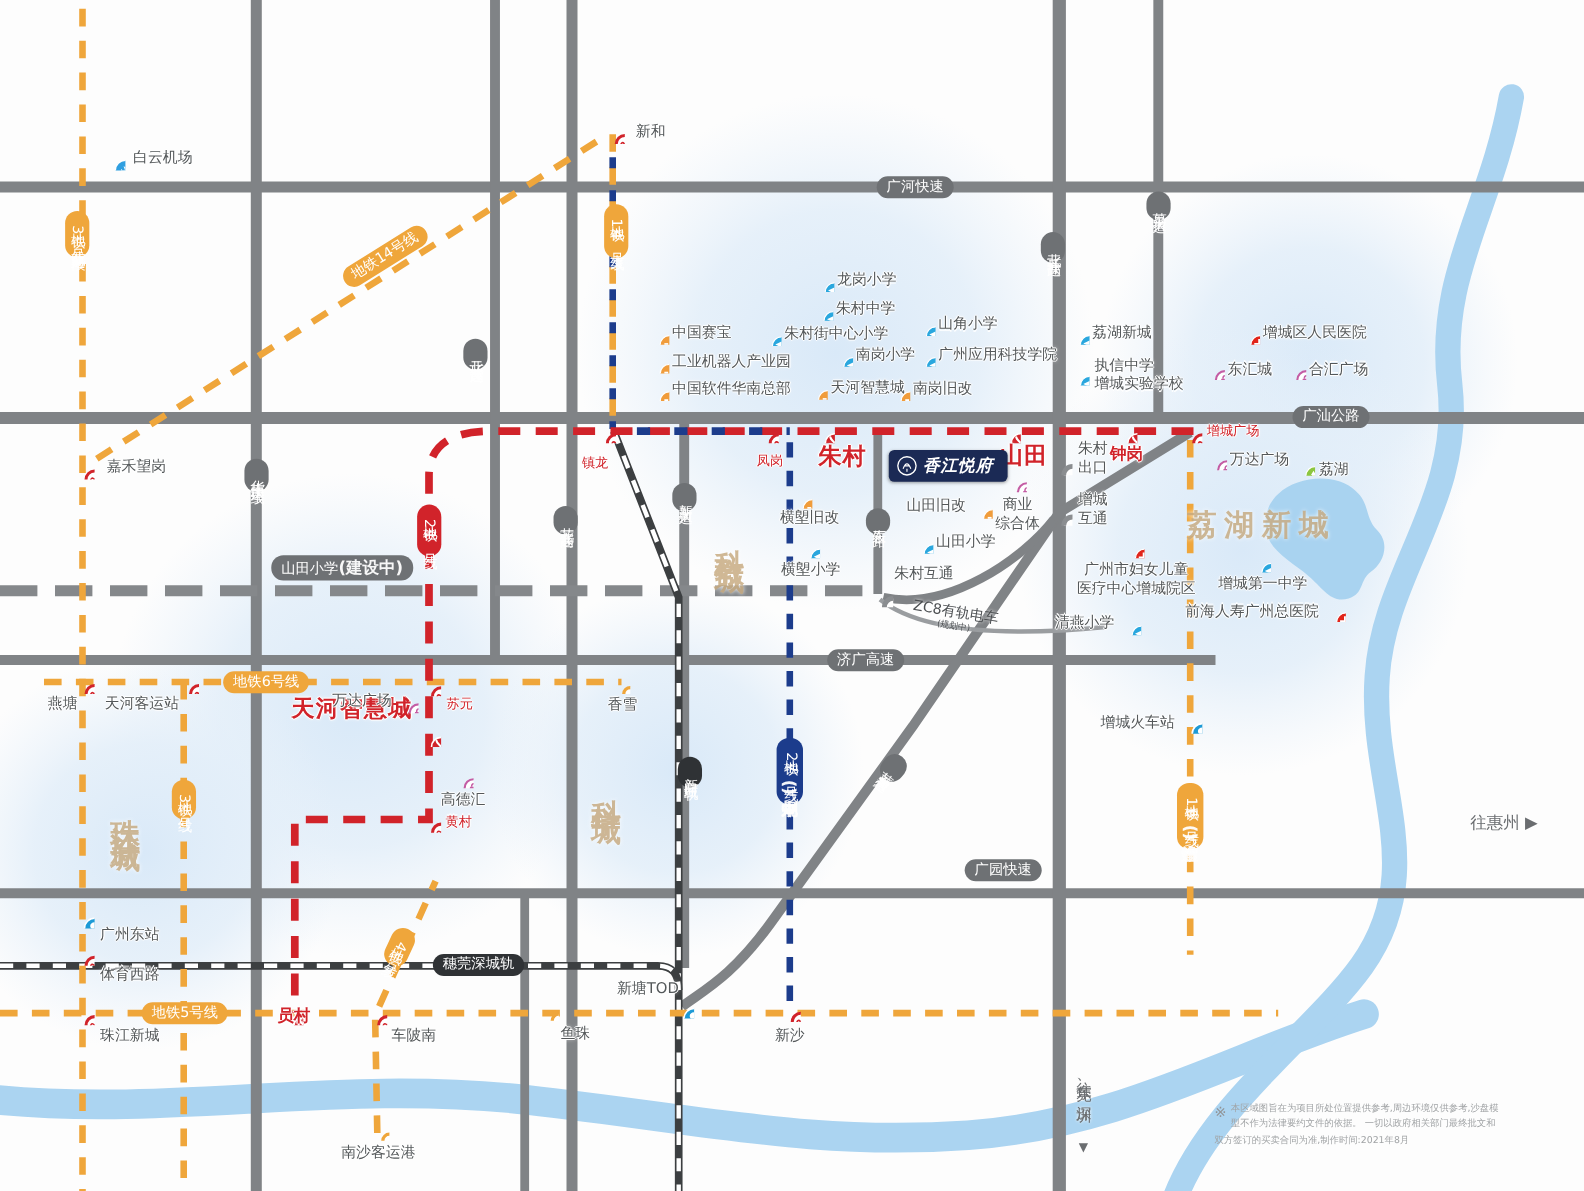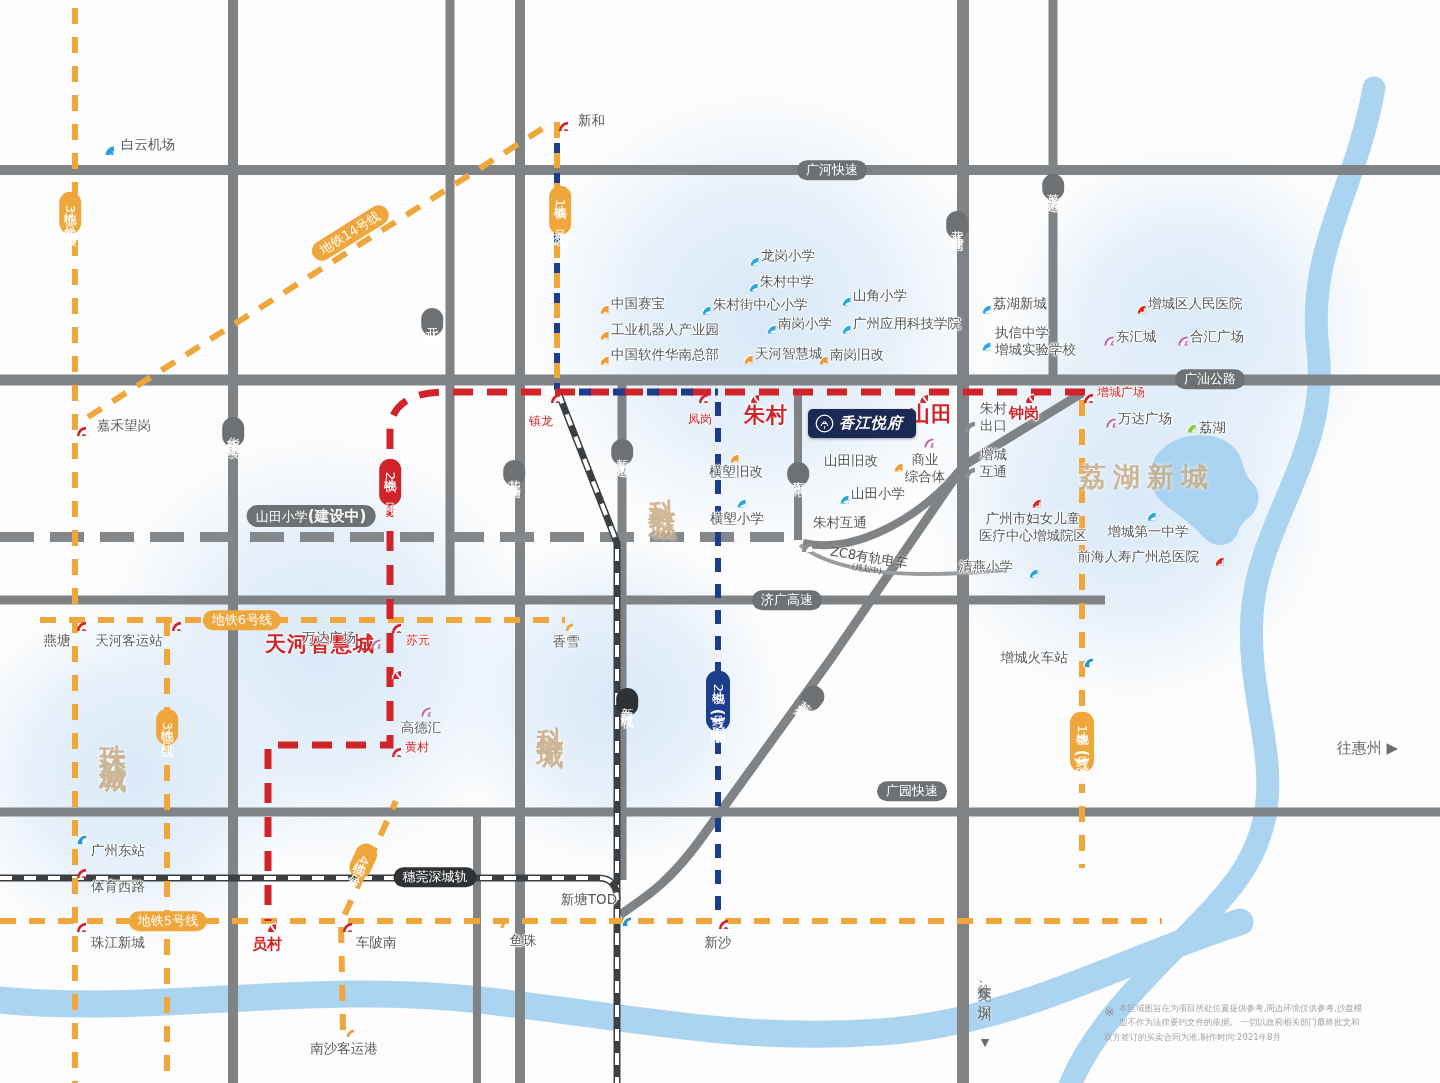--- a/index.html
+++ b/index.html
@@ -316,21 +316,21 @@
         <svg class="ic st-ic" viewBox="-12 -12 24 24">
           <use href="#sym-metro"></use>
         </svg>
       </div>
       <div class="lbl g" style="left: 91px; top: 942px; position: absolute; transform: translate(0px, -50%);">珠江新城</div>
       <div class="" style="left: 265px; top: 921px; position: absolute; transform: translate(-50%, -50%);">
         <svg class="ic st-ic" viewBox="-12 -12 24 24">
           <use href="#sym-xfer"></use>
         </svg>
       </div>
-      <div class="lbl r2" style="left: 267px; top: 944px; position: absolute; transform: translate(-50%, -50%); text-align: center;">员村</div>
+      <div class="lbl r2" style="left: 267px; top: 924px; position: absolute; transform: translate(-50%, -50%); text-align: center;">员村</div>
       <div class="" style="left: 341px; top: 921px; position: absolute; transform: translate(-50%, -50%);">
         <svg class="ic st-ic" viewBox="-12 -12 24 24">
           <use href="#sym-metro"></use>
         </svg>
       </div>
       <div class="lbl g" style="left: 356px; top: 942px; position: absolute; transform: translate(0px, -50%);">车陂南</div>
       <div class="" style="left: 497px; top: 917px; position: absolute; transform: translate(-50%, -50%);">
         <svg class="ic st-ic" viewBox="-12 -12 24 24">
           <use href="#sym-open"></use>
         </svg>

